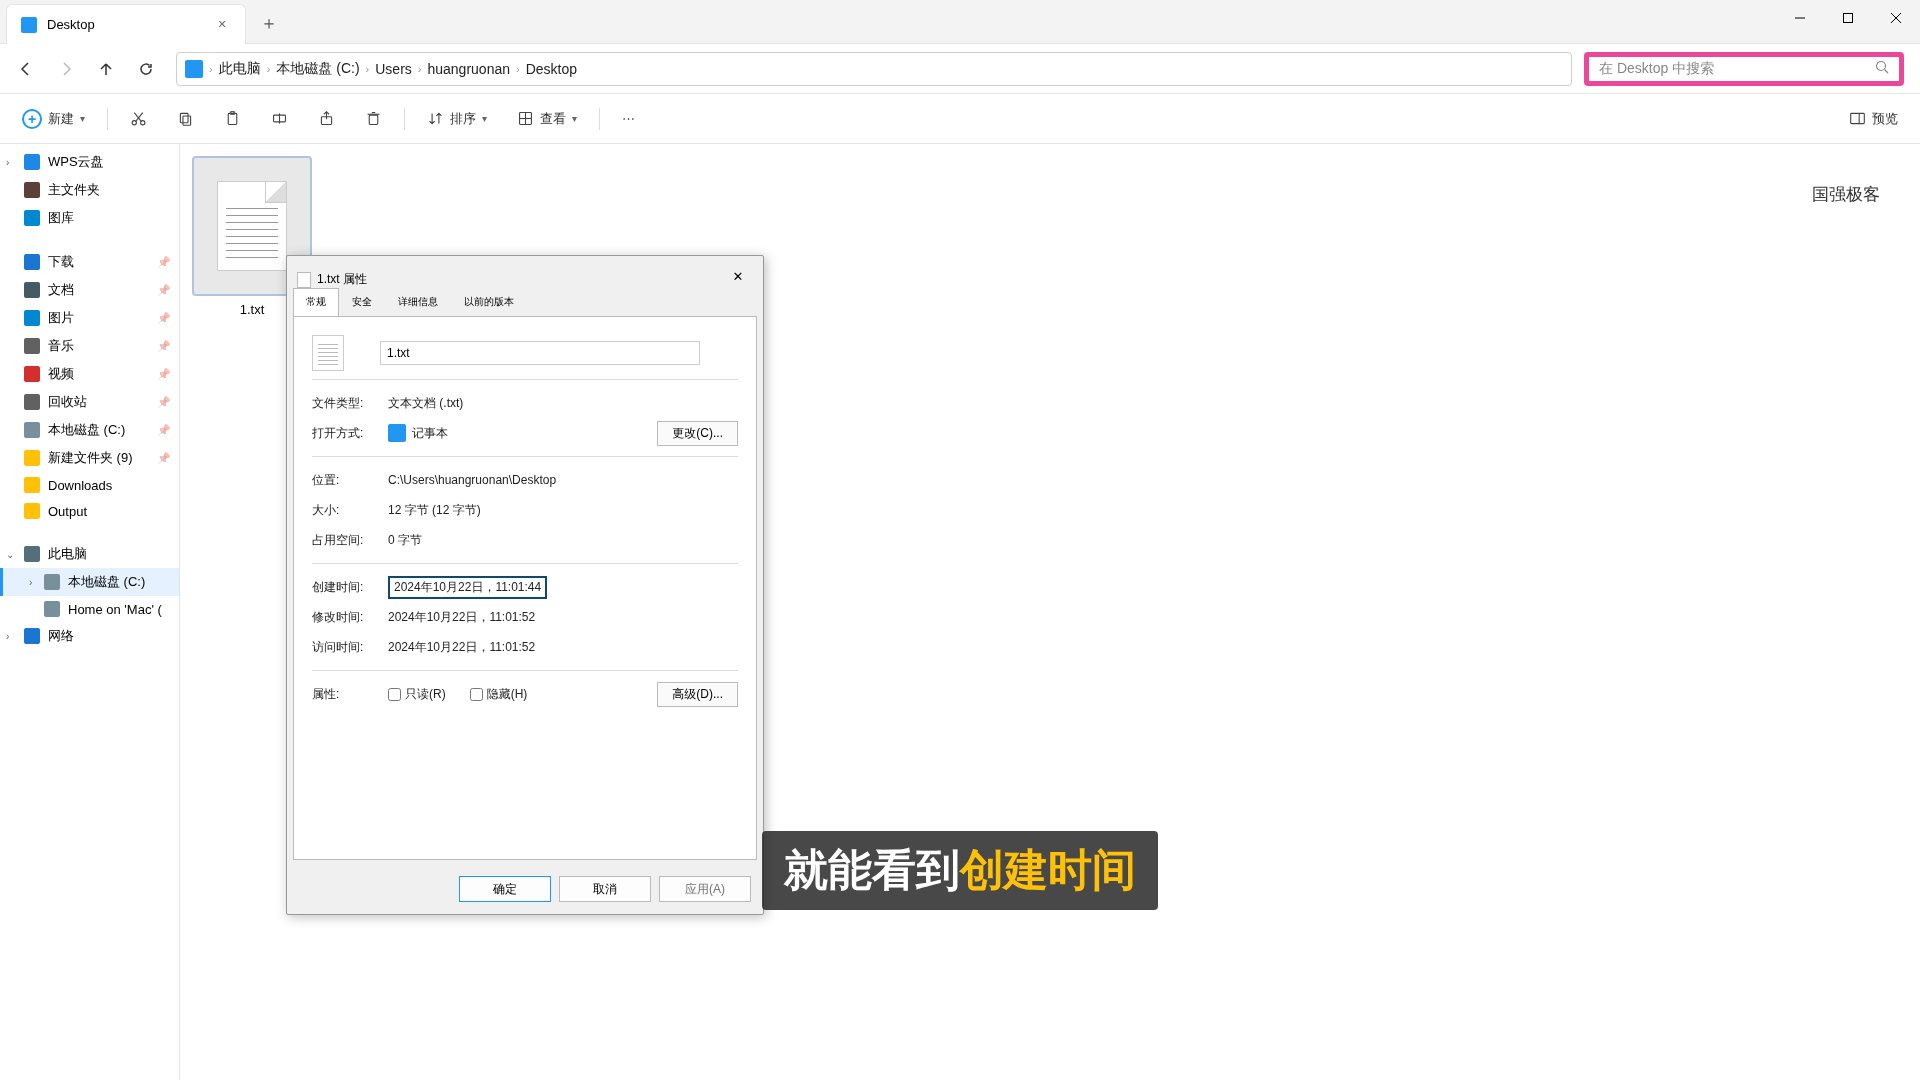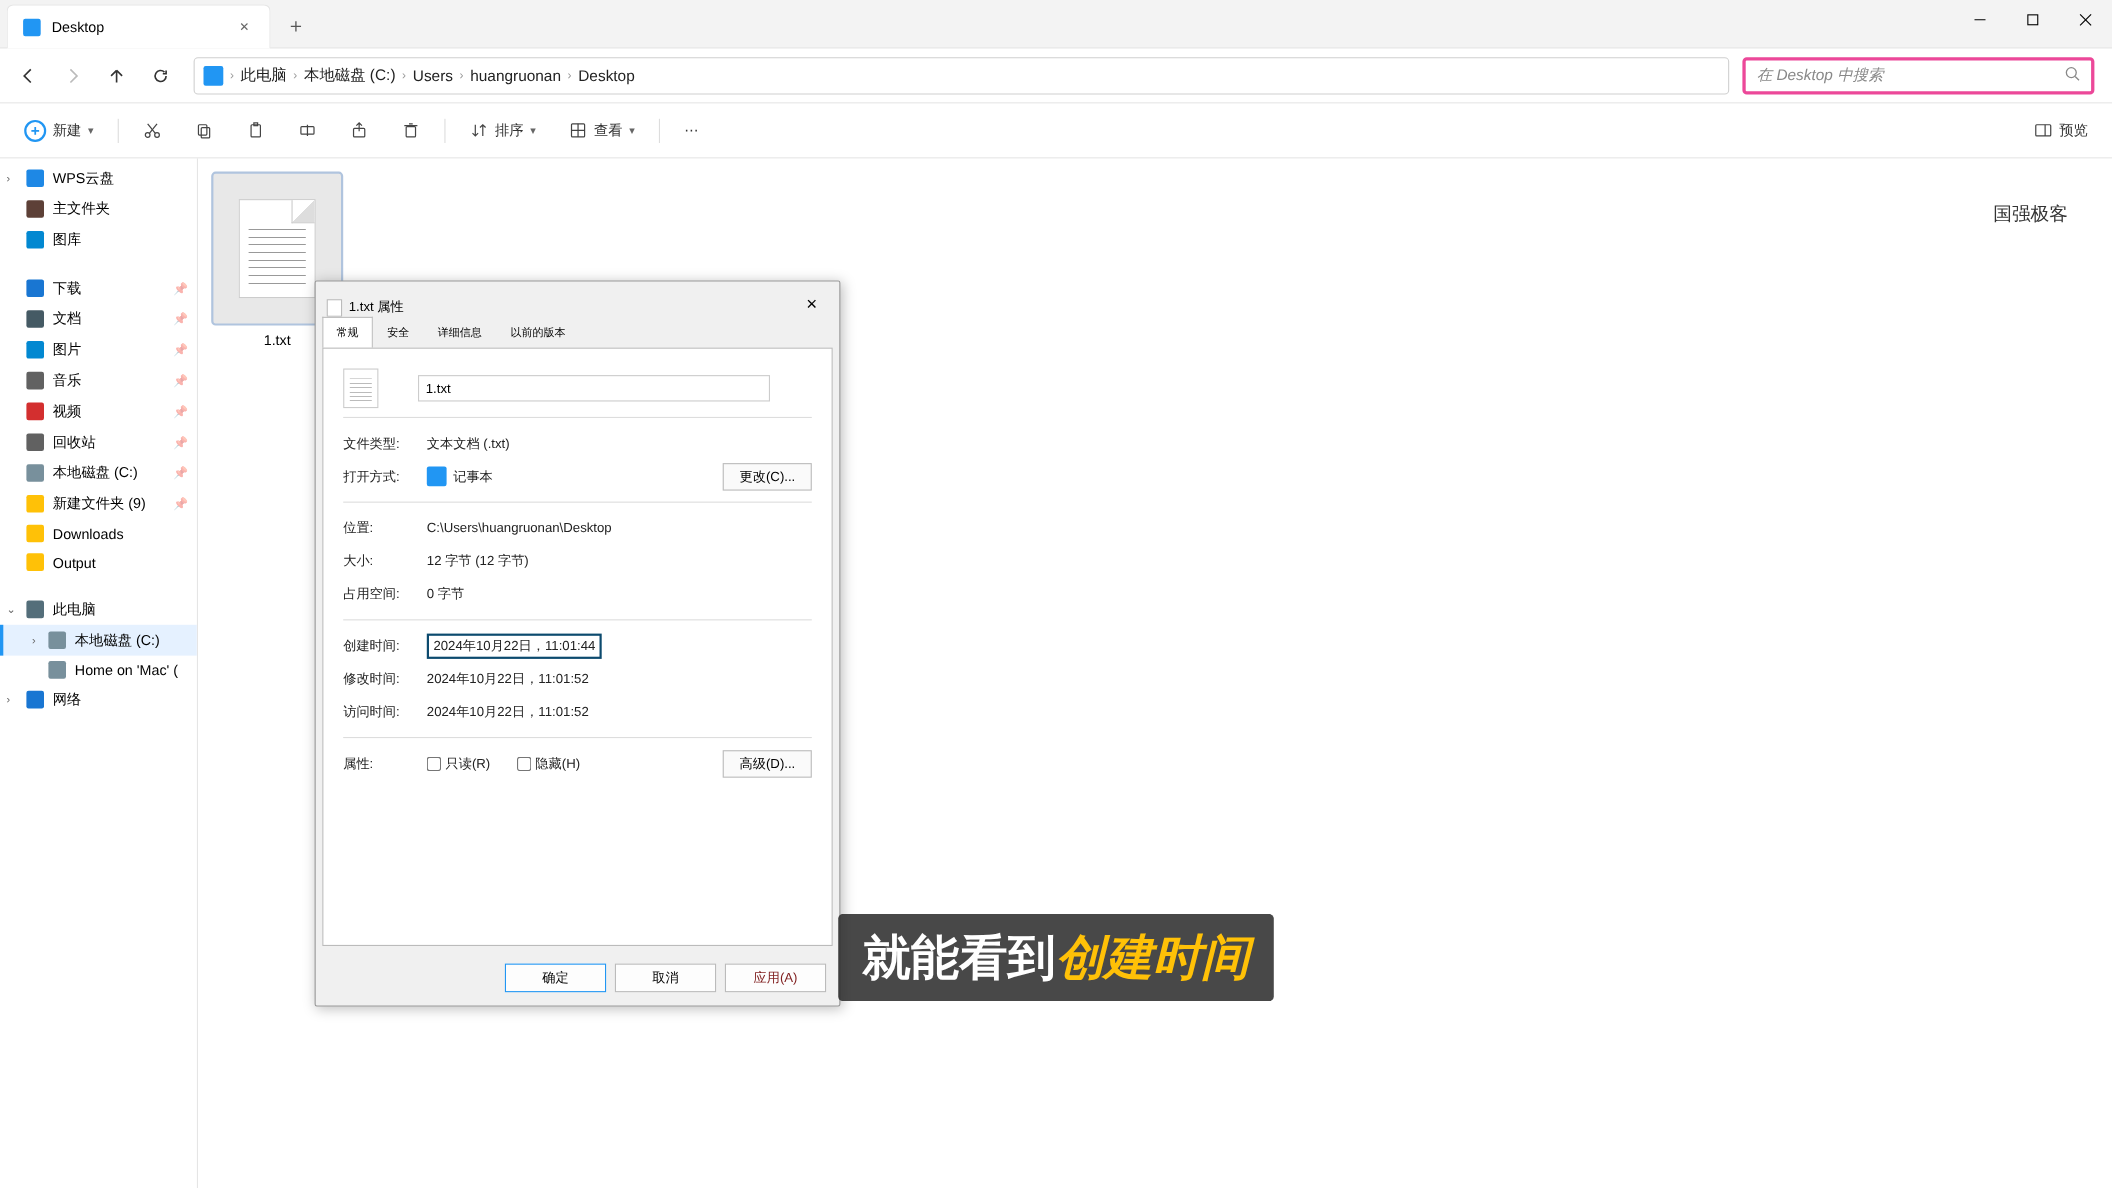--- a/index.html
+++ b/index.html
@@ -16,21 +16,21 @@
 .win-btn { width: 48px; height: 36px; display: flex; align-items: center; justify-content: center; cursor: pointer; }
 .win-btn svg { width: 12px; height: 12px; }
 
 
 .addrbar { height: 50px; display: flex; align-items: center; padding: 0 8px; gap: 4px; border-bottom: 1px solid #e5e5e5; }
 .nav-btn { width: 36px; height: 36px; display: flex; align-items: center; justify-content: center; border-radius: 4px; cursor: pointer; color: #333; }
 .addr-path { flex: 1; display: flex; align-items: center; height: 34px; border: 1px solid #d0d0d0; border-radius: 4px; padding: 0 8px; gap: 6px; margin: 0 8px; }
 .addr-icon { width: 18px; height: 18px; background: #2196F3; border-radius: 2px; flex-shrink: 0; }
 .crumb { font-size: 14px; color: #222; cursor: pointer; white-space: nowrap; }
 .crumb-sep { color: #999; font-size: 11px; }
-.searchbox { width: 320px; height: 34px; border: 3px solid #ec4899; border-radius: 4px; padding: 0 10px; display: flex; align-items: center; color: #888; font-size: 14px; margin-right: 8px; font-style: italic; }
+.searchbox { width: 320px; height: 34px; border: 5px solid #ec4899; border-radius: 4px; padding: 0 10px; display: flex; align-items: center; color: #888; font-size: 14px; margin-right: 8px; }
 .searchbox .magnify { margin-left: auto; }
 
 
 .toolbar { height: 50px; display: flex; align-items: center; padding: 0 14px; gap: 14px; border-bottom: 1px solid #e5e5e5; }
 .tool-btn { display: flex; align-items: center; gap: 6px; padding: 6px 8px; border-radius: 4px; cursor: pointer; font-size: 13px; color: #333; }
 .plus-circle { width: 20px; height: 20px; border: 2px solid #2196F3; border-radius: 50%; display: flex; align-items: center; justify-content: center; color: #2196F3; font-weight: bold; font-size: 14px; }
 .tool-sep { width: 1px; height: 22px; background: #ddd; }
 .chev-dn { font-size: 10px; color: #666; }
 .tool-btn svg { width: 17px; height: 17px; }
 .spacer { flex: 1; }
@@ -89,25 +89,25 @@
 .filename-input { border: 1px solid #ccc; padding: 4px 6px; width: 320px; font-size: 12px; }
 .open-with { display: flex; align-items: center; gap: 6px; }
 .notepad-ico { width: 18px; height: 18px; background: #2196F3; border-radius: 2px; }
 .change-btn, .adv-btn { margin-left: auto; padding: 3px 14px; border: 1px solid #bbb; background: #fafafa; font-size: 12px; cursor: pointer; }
 .highlight-box { border: 2px solid #0c4a6e; padding: 1px 4px; display: inline-block; }
 .chk { display: inline-flex; align-items: center; gap: 4px; margin-right: 24px; }
 .chk input { width: 13px; height: 13px; }
 .dlg-footer { display: flex; justify-content: flex-end; gap: 8px; padding: 10px 12px 12px; }
 .dlg-btn { width: 92px; height: 26px; border: 1px solid #bbb; background: #fdfdfd; font-size: 12px; cursor: pointer; }
 .dlg-btn.primary { border: 1px solid #2196F3; }
-.dlg-btn.disabled { color: #7f1d1d; }
+.dlg-btn.disabled { color: #737373; }
 
 
 .subtitle { position: absolute; left: 50%; transform: translateX(-50%); bottom: 170px; background: rgba(40,40,40,0.85); padding: 10px 22px; border-radius: 4px; font-size: 44px; font-weight: 700; color: #fff; white-space: nowrap; }
-.subtitle .accent { color: #ffc107; font-style: italic; }
+.subtitle .accent { color: #ffc107; }
 </style>
 </head>
 <body>
 
 <div class="titlebar">
   <div class="tab">
     <div class="tab-icon"></div>
     <div class="tab-title">Desktop</div>
     <div class="tab-close">✕</div>
   </div>

